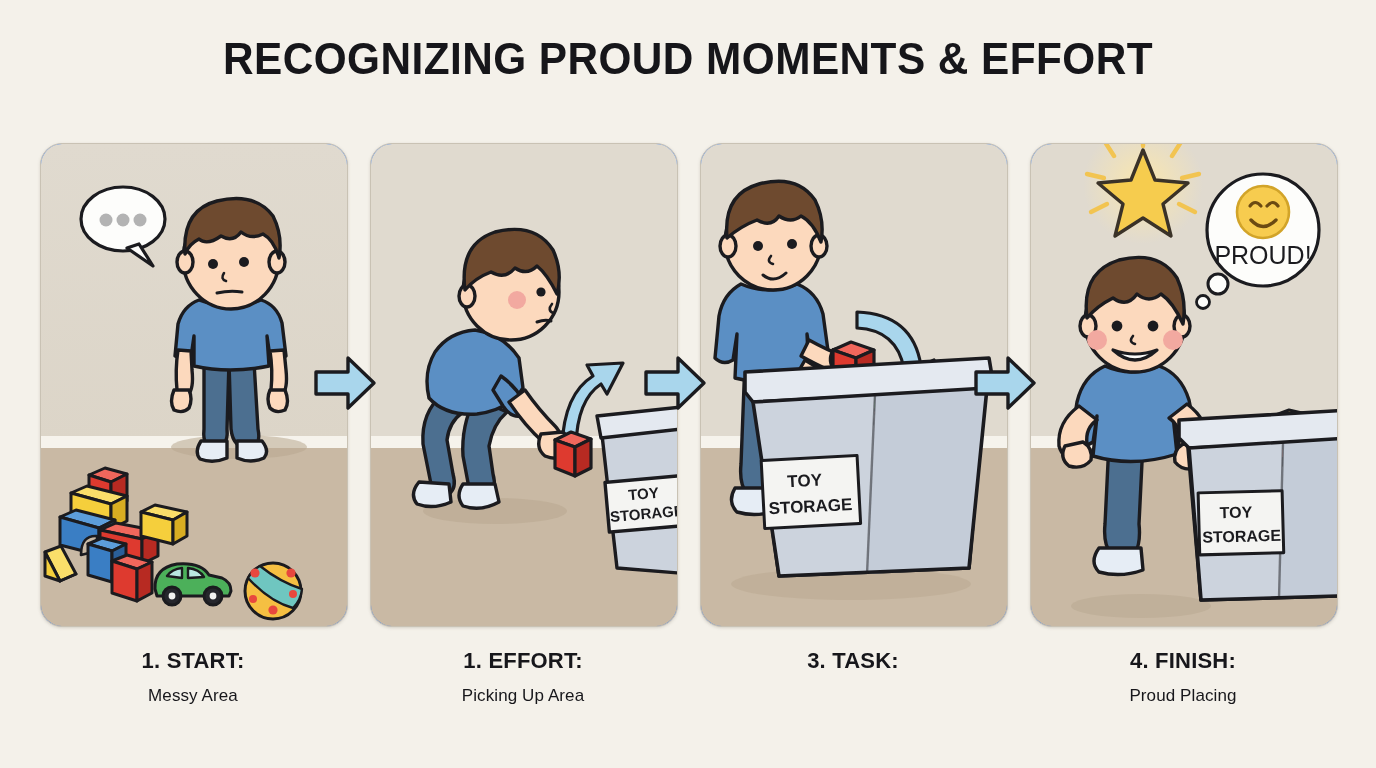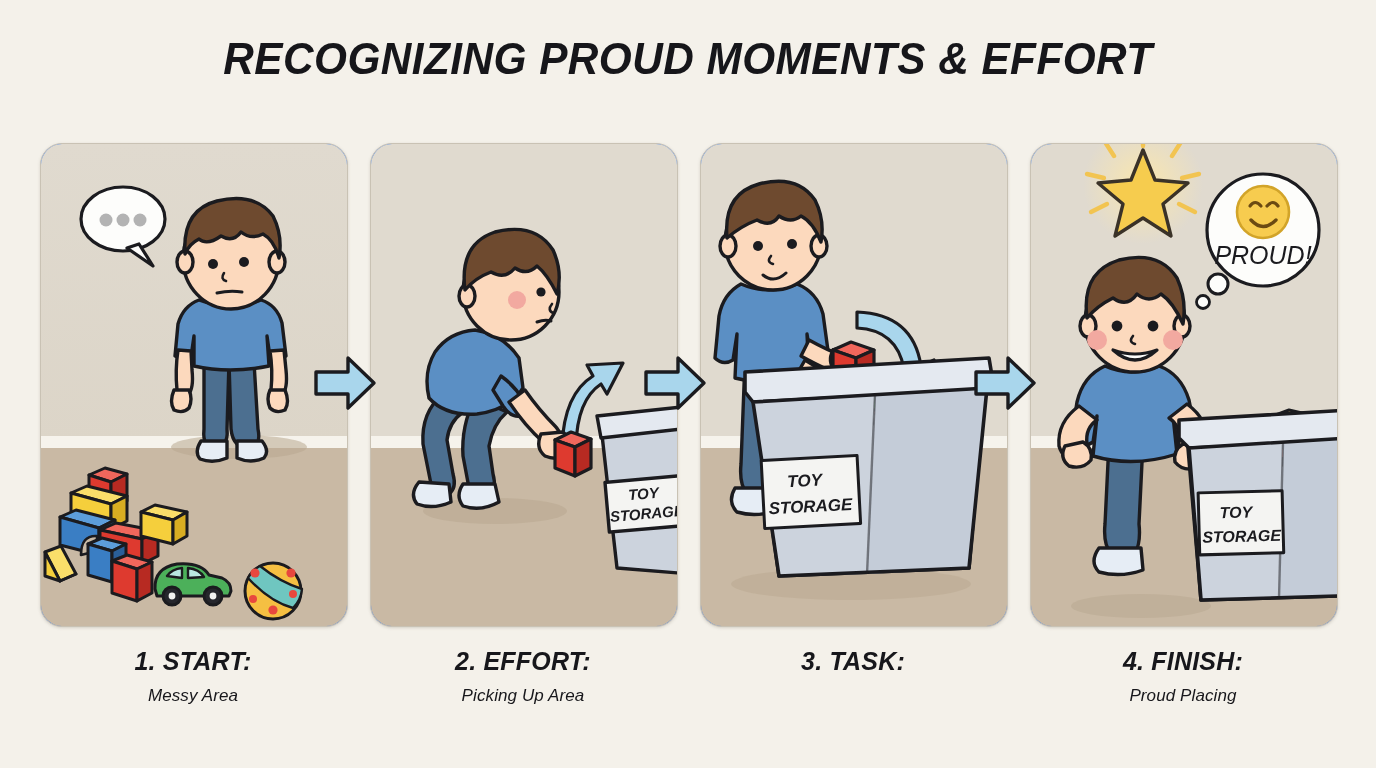--- a/index.html
+++ b/index.html
@@ -3,21 +3,21 @@
 <meta charset="utf-8">
 <style>
   html,body{margin:0;padding:0;}
   body{
     width:1376px;height:768px;
     background:#f4f1ea;
     font-family:"Liberation Sans", sans-serif;
     overflow:hidden;
     position:relative;
   }
-  #stage{position:absolute;inset:0;font-style:italic;}
+  #stage{position:absolute;inset:0;}
 
   
   .title{
     position:absolute;left:0;top:33px;width:1376px;
     text-align:center;
     font-size:45px;
     font-weight:bold;
     letter-spacing:.5px;
     color:#16161a;
     font-family:"Liberation Sans", sans-serif;
@@ -48,21 +48,21 @@
 
   
   .caption{
     position:absolute;top:645px;width:306px;text-align:center;
     color:#17171b;
   }
   #cap1{left:40px;}
   #cap2{left:370px;}
   #cap3{left:700px;}
   #cap4{left:1030px;}
-  .cap-head{font-size:25px;font-weight:bold;letter-spacing:.2px;line-height:32px;}
+  .cap-head{font-size:22px;font-weight:bold;letter-spacing:.2px;line-height:32px;}
   .cap-sub{font-size:17px;font-weight:normal;line-height:38px;letter-spacing:.1px;}
 </style>
 </head>
 <body>
 
 <div id="stage">
 
   <div class="title">RECOGNIZING PROUD MOMENTS &amp; EFFORT</div>
 
   <div class="panel" id="panel1">
@@ -447,21 +447,21 @@
     <svg viewBox="0 0 66 62" width="66" height="62">
       <path d="M4 20 L36 20 L36 6 L62 31 L36 56 L36 42 L4 42 Z" fill="#a9d6ec" stroke="#1b1b1f" stroke-width="3.4" stroke-linejoin="round"></path>
     </svg>
   </div>
 
   <div class="caption" id="cap1">
     <div class="cap-head">1. START:</div>
     <div class="cap-sub">Messy Area</div>
   </div>
   <div class="caption" id="cap2">
-    <div class="cap-head">2. EFFORT:</div>
+    <div class="cap-head">1. EFFORT:</div>
     <div class="cap-sub">Picking Up Area</div>
   </div>
   <div class="caption" id="cap3">
     <div class="cap-head">3. TASK:</div>
   </div>
   <div class="caption" id="cap4">
     <div class="cap-head">4. FINISH:</div>
     <div class="cap-sub">Proud Placing</div>
   </div>
 

